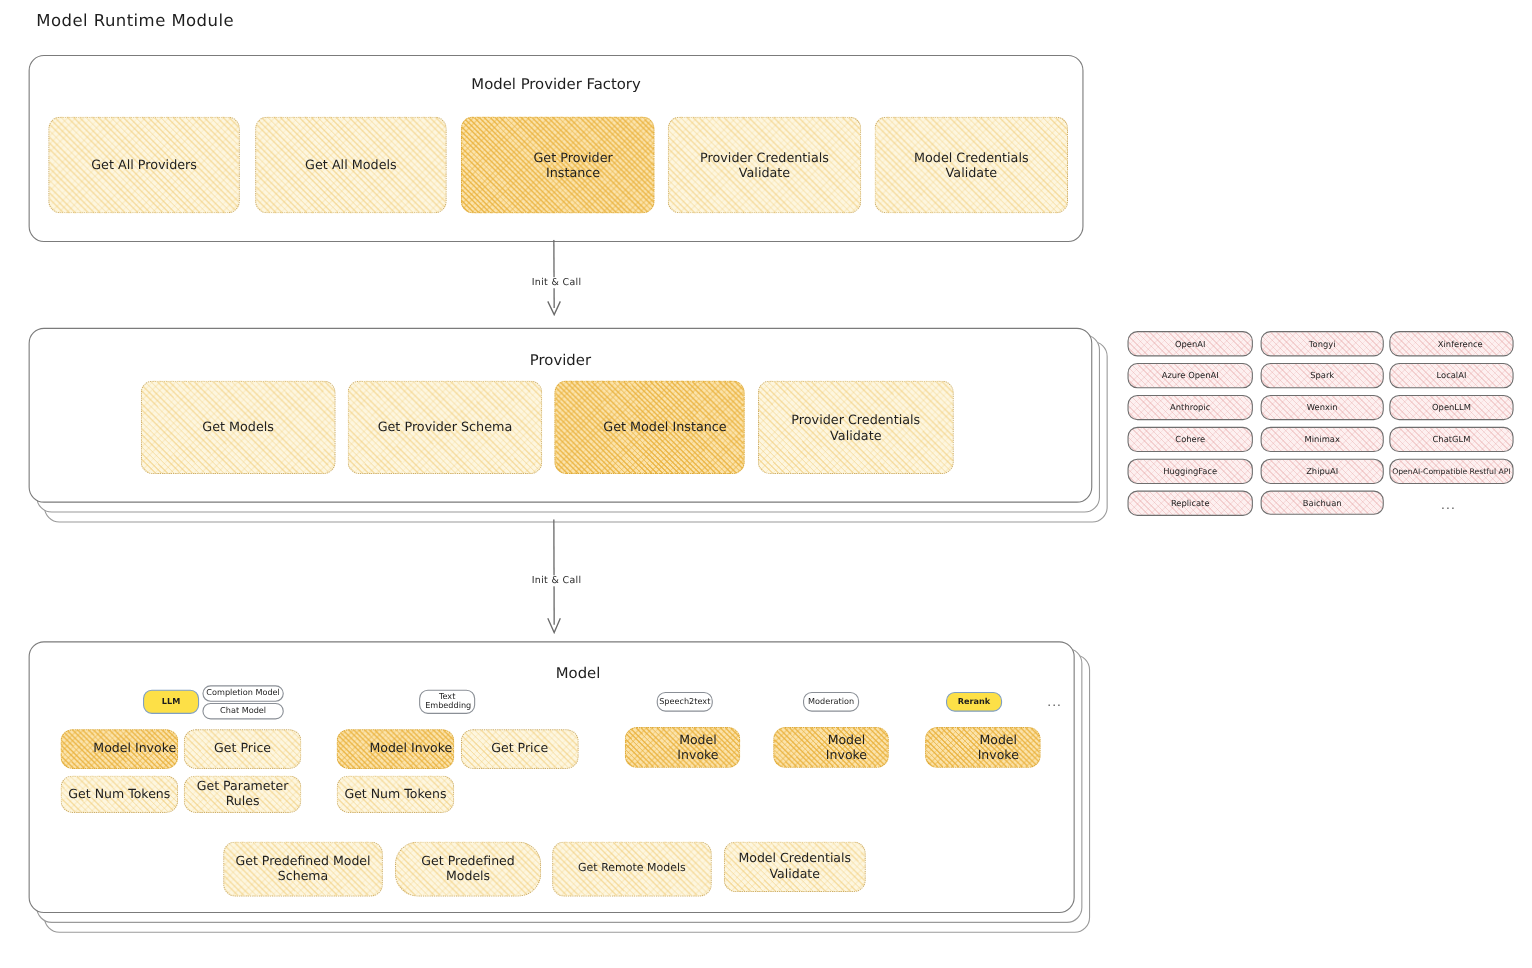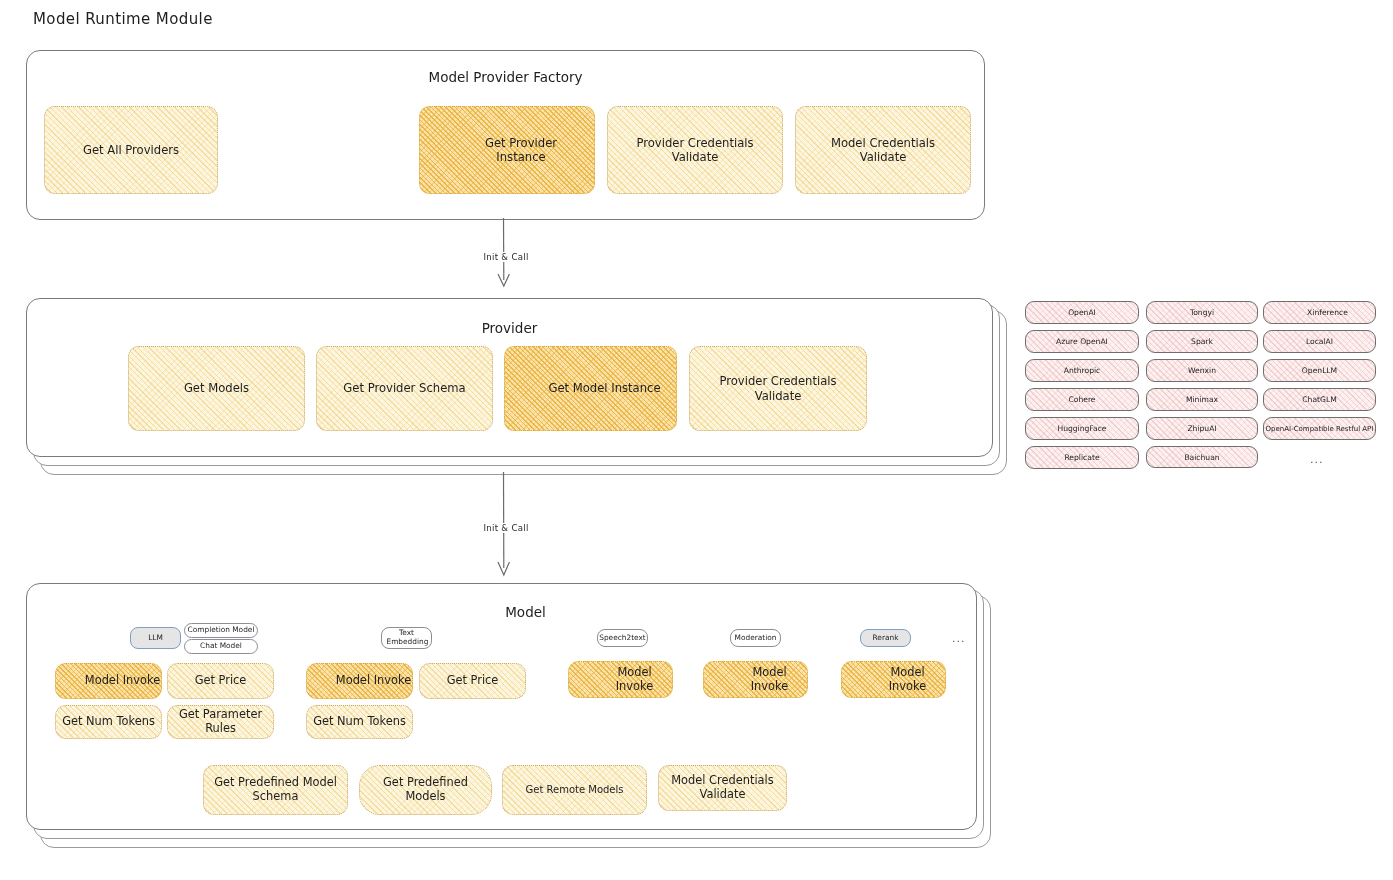--- a/index.html
+++ b/index.html
@@ -51,21 +51,21 @@
   }
 
   
   .tag{
     position:absolute;box-sizing:border-box;
     border:1.1px solid #8a8f96;border-radius:8px;background:#ffffff;
     display:flex;align-items:center;justify-content:center;text-align:center;
     font-size:7.4px;line-height:1.2;color:#1e1e1e;
   }
   .tag.blue{
-    border-color:#7f9fc4;background:#e5e5e5;
+    border-color:#7f9fc4;background:#fde047;font-weight:bold;
   }
 
   
   .pill{
     position:absolute;box-sizing:border-box;
     border:1.2px solid #6e6e6e;border-radius:9px;
     display:flex;align-items:center;justify-content:center;text-align:center;
     font-size:7.6px;color:#1e1e1e;
     background-color:#fdf0f0;
     background-image:
@@ -88,20 +88,23 @@
 <div id="canvas">
 
   <div class="abs" id="page-title">Model Runtime Module</div>
 
   <div class="abs container" style="left:26px;top:50px;width:959px;height:170px;"></div>
   <div class="container-title" style="left:26px;top:69px;width:959px;">Model Provider Factory</div>
 
   <div class="chip" style="left:44px;top:106px;width:174px;height:88px;font-size:11.6px;">
     <span>Get All Providers</span>
   </div>
+  <div class="chip" style="left:232px;top:106px;width:174px;height:88px;font-size:11.6px;">
+    <span>Get All Models</span>
+  </div>
   <div class="chip hl" style="left:419px;top:106px;width:176px;height:88px;font-size:11.6px;">
     <span style="max-width:120px;">Get Provider Instance</span>
   </div>
   <div class="chip" style="left:607px;top:106px;width:176px;height:88px;font-size:11.6px;">
     <span style="max-width:130px;">Provider Credentials Validate</span>
   </div>
   <div class="chip" style="left:795px;top:106px;width:176px;height:88px;font-size:11.6px;">
     <span style="max-width:125px;">Model Credentials Validate</span>
   </div>
 
@@ -115,21 +118,21 @@
   <div class="abs container-shadowlayer" style="left:33px;top:304px;width:967px;height:162px;"></div>
   <div class="abs container" style="left:26px;top:298px;width:967px;height:159px;"></div>
   <div class="container-title" style="left:26px;top:320px;width:967px;">Provider</div>
 
   <div class="chip" style="left:128px;top:346px;width:177px;height:85px;font-size:11.6px;">
     <span>Get Models</span>
   </div>
   <div class="chip" style="left:316px;top:346px;width:177px;height:85px;font-size:11.6px;">
     <span>Get Provider Schema</span>
   </div>
-  <div class="chip hl" style="left:504px;top:346px;width:173px;height:85px;font-size:11.6px;border-radius:10px;">
+  <div class="chip hl" style="left:504px;top:346px;width:173px;height:85px;font-size:11.6px;">
     <span>Get Model Instance</span>
   </div>
   <div class="chip" style="left:689px;top:346px;width:178px;height:85px;font-size:11.6px;">
     <span style="max-width:135px;">Provider Credentials Validate</span>
   </div>
 
   <div class="pill" style="left:1025px;top:301px;width:114px;height:23px;">
     <span>OpenAI</span>
     </div>
   <div class="pill" style="left:1025px;top:330px;width:114px;height:23px;">

